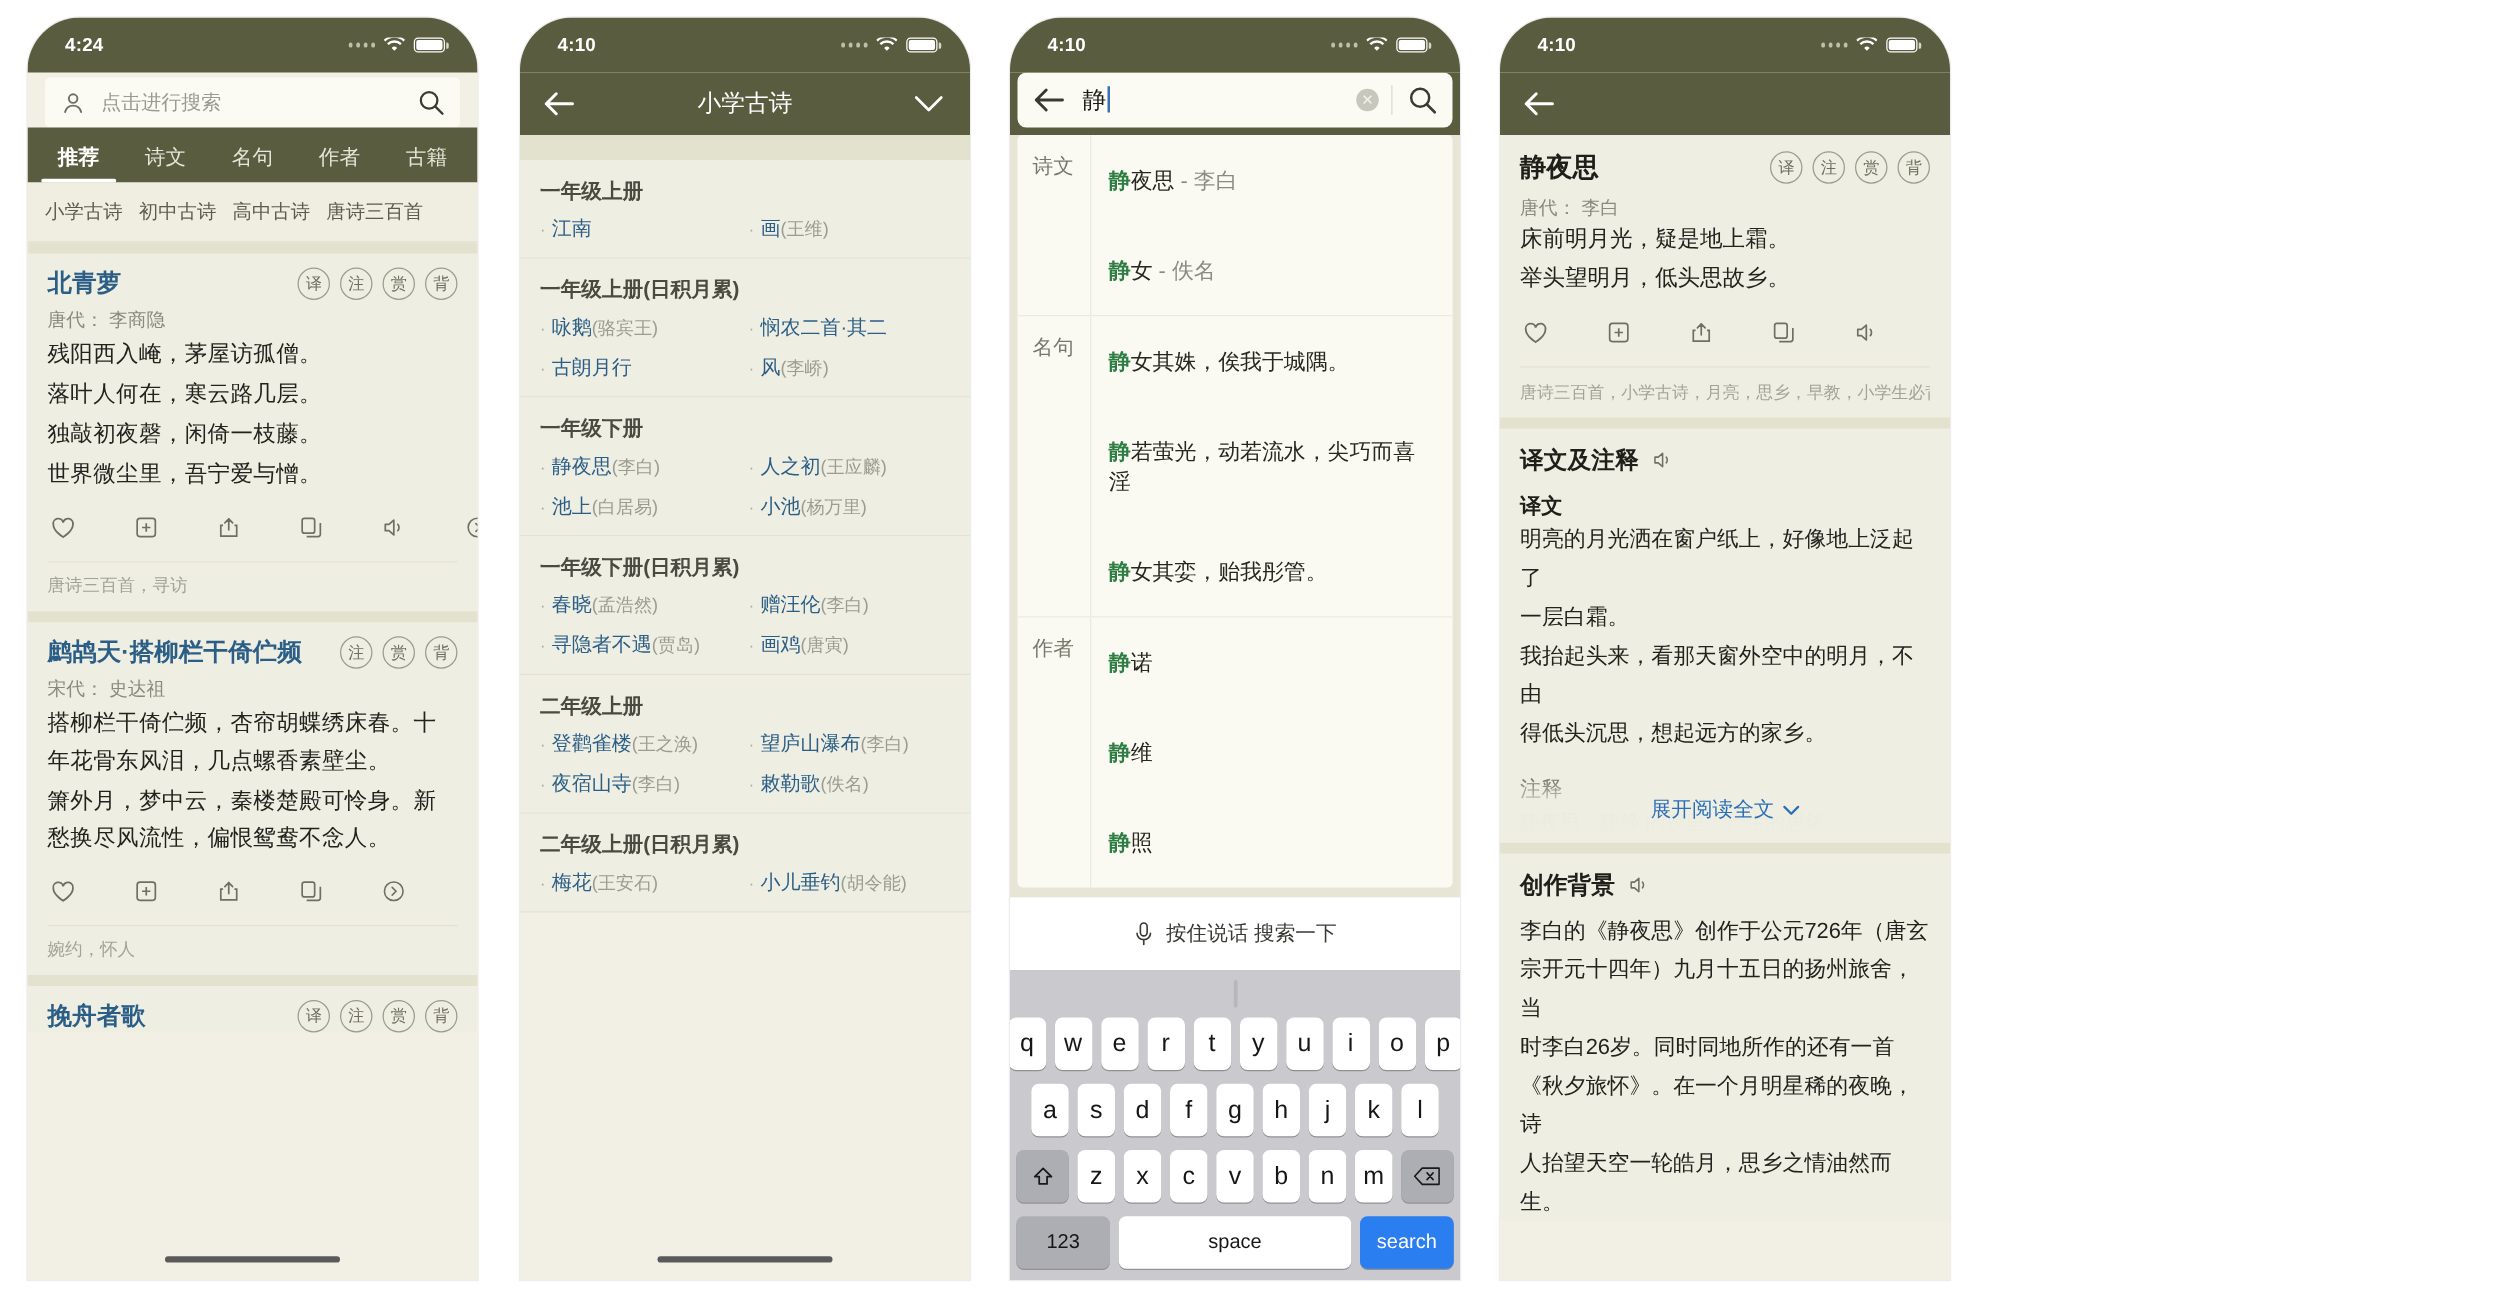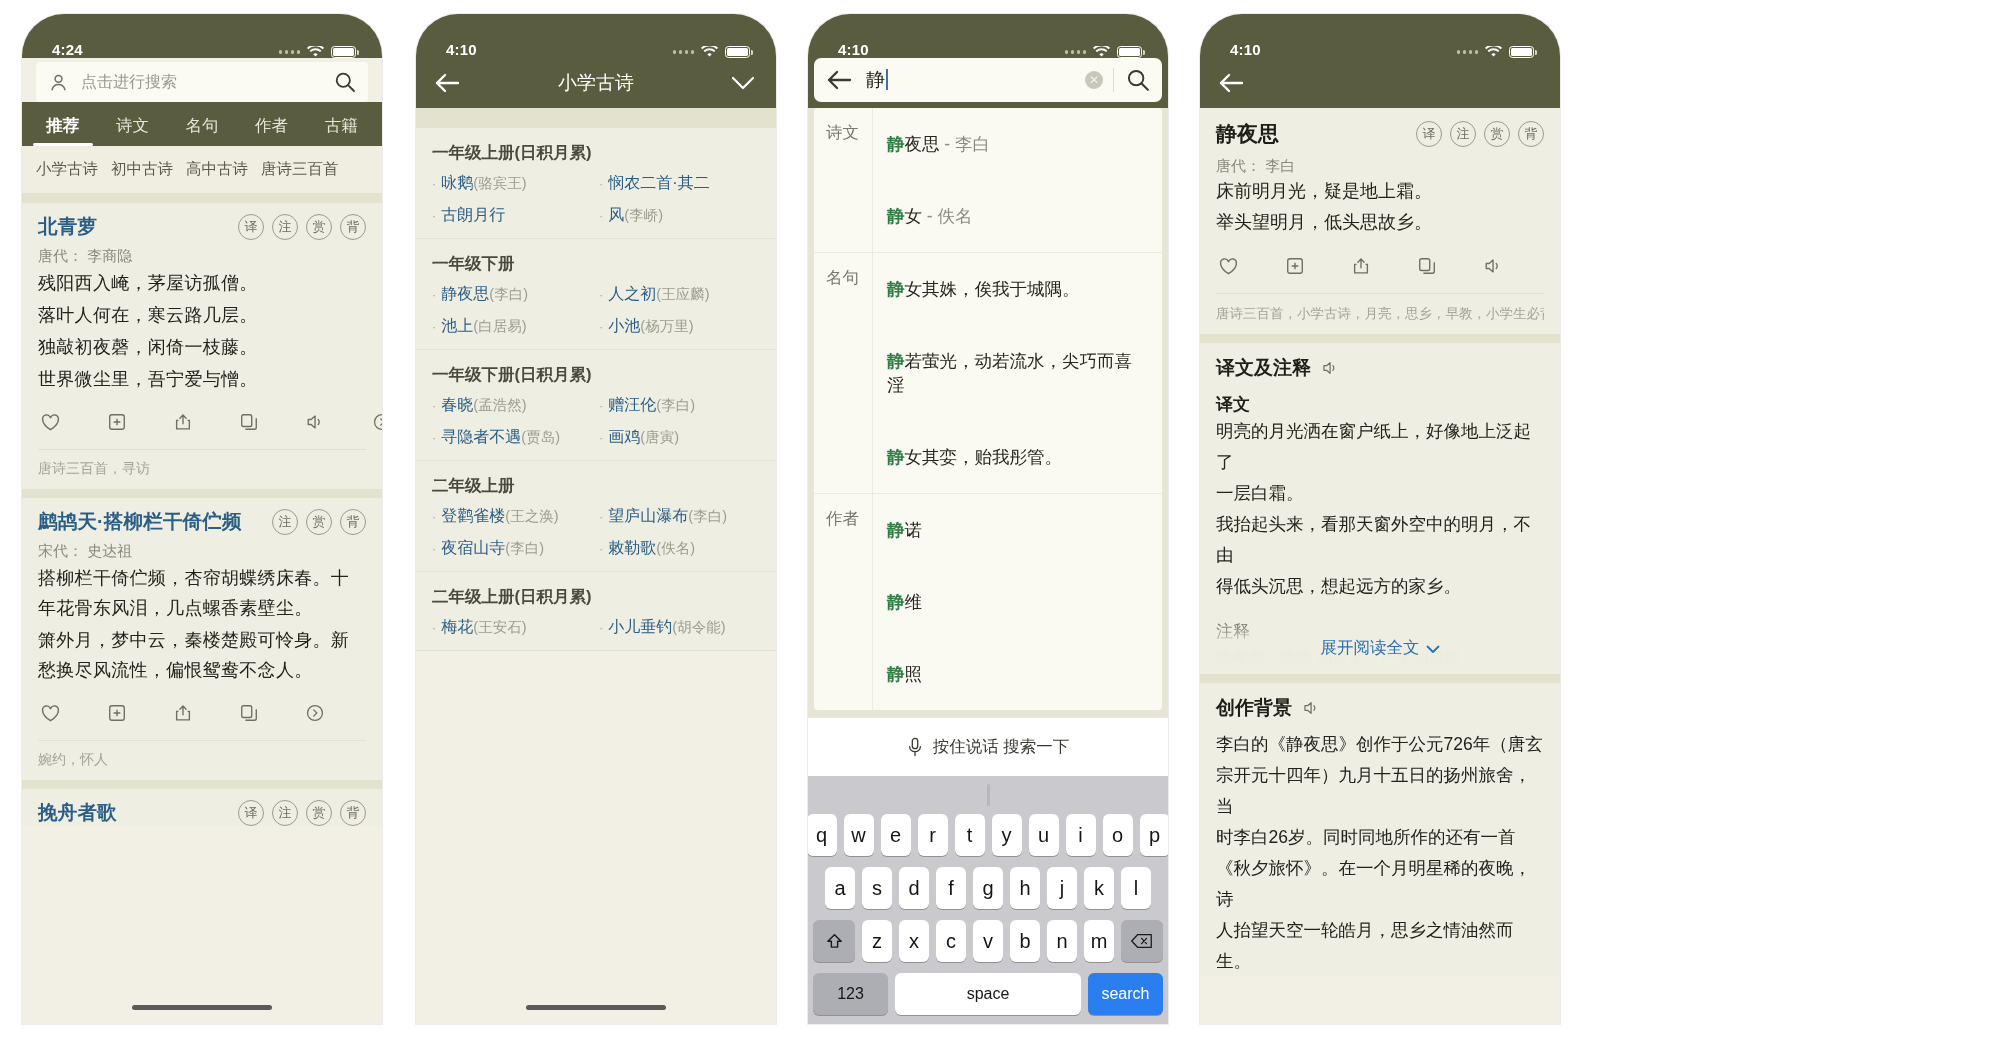--- a/index.html
+++ b/index.html
@@ -27,21 +27,21 @@
   #p2 { left: 416px; }
   #p3 { left: 808px; }
   #p4 { left: 1200px; }
 
   
   .statusbar {
     height: 44px;
     background: #5A5C3F;
     color: #fff;
     display: flex;
-    align-items: flex-end;
+    align-items: center;
     justify-content: space-between;
     padding: 0 26px 0 30px;
     font-size: 15px;
     font-weight: bold;
     position: relative;
   }
   .sb-time { letter-spacing: .2px; }
   .sb-right { display: flex; align-items: center; gap: 7px; }
   .dots { display:flex; gap:2.5px; align-items:center; }
   .dots i { width:3.5px; height:3.5px; border-radius:50%; background:#BFC0A8; display:block;}
@@ -390,20 +390,27 @@
       <div class="nav-title">小学古诗</div>
       <span class="chev-down">
         <svg width="26" height="16" viewBox="0 0 26 16">
             <path d="M3 3l10 10L23 3" fill="none" stroke="#fff" stroke-width="2.2" stroke-linecap="round" stroke-linejoin="round"></path>
           </svg>
       </span>
     </div>
     <div class="p2body">
       <div class="p2-topstrip"></div>
 
+      <div class="grp">
+        <div class="grp-title">一年级上册</div>
+        <div class="grp-grid">
+          <div class="grp-item"><span class="bul">·</span><span>江南</span><span class="au"></span></div>
+          <div class="grp-item"><span class="bul">·</span><span>画</span><span class="au">(王维)</span></div>
+        </div>
+      </div>
 
       <div class="grp">
         <div class="grp-title">一年级上册(日积月累)</div>
         <div class="grp-grid">
           <div class="grp-item"><span class="bul">·</span><span>咏鹅</span><span class="au">(骆宾王)</span></div>
           <div class="grp-item"><span class="bul">·</span><span>悯农二首·其二</span><span class="au"></span></div>
           <div class="grp-item"><span class="bul">·</span><span>古朗月行</span><span class="au"></span></div>
           <div class="grp-item"><span class="bul">·</span><span>风</span><span class="au">(李峤)</span></div>
         </div>
       </div>

